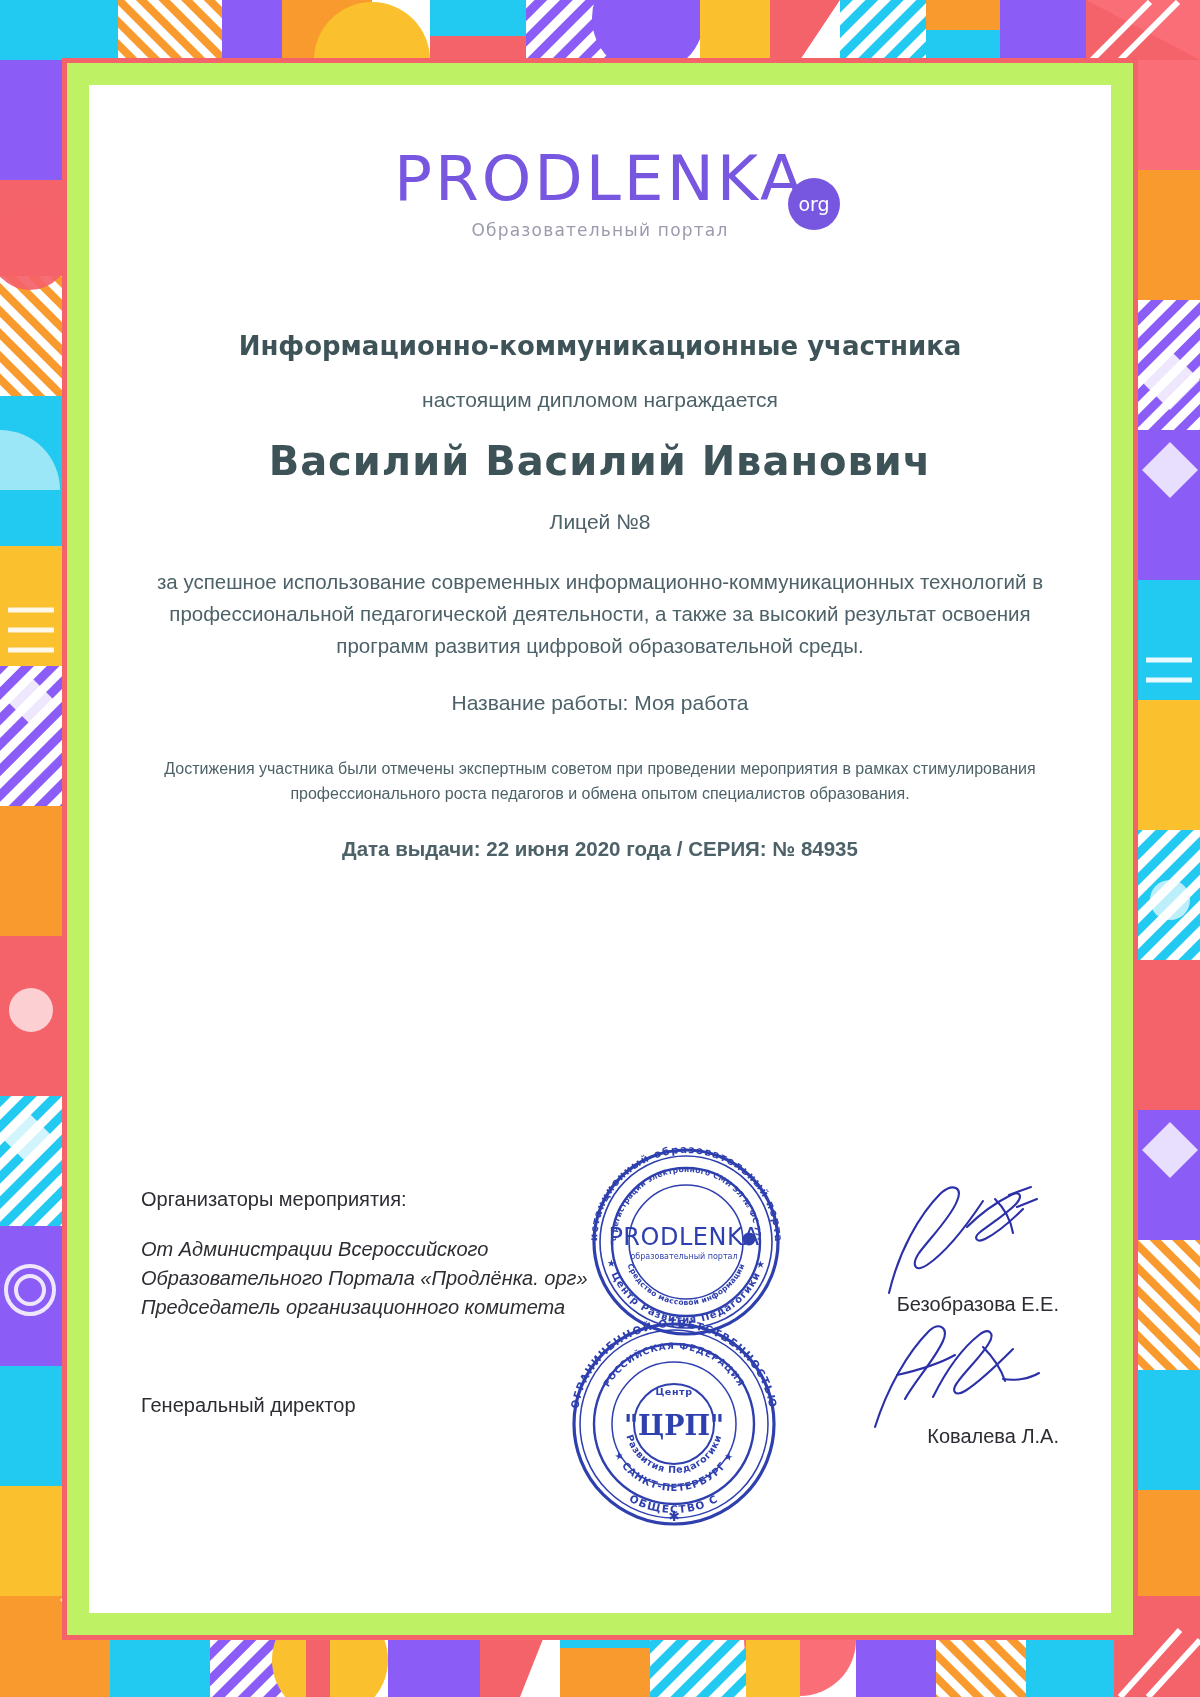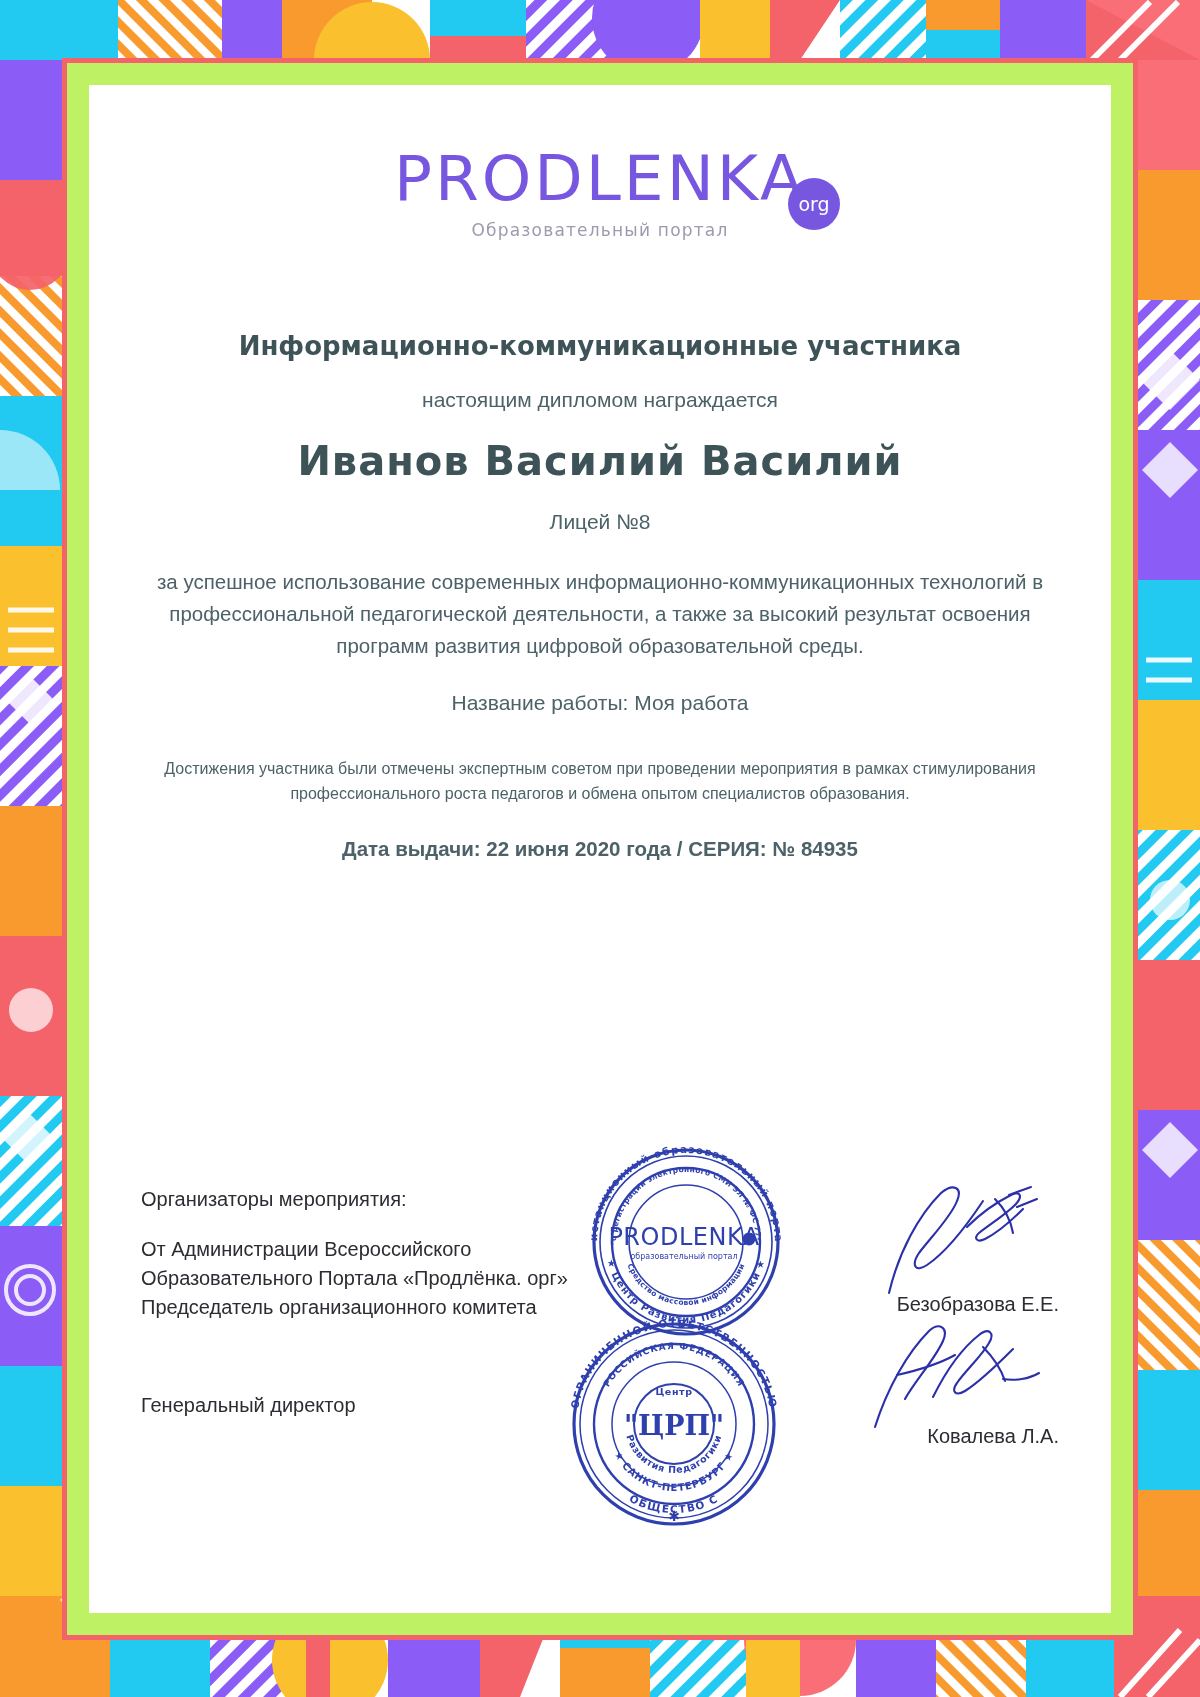--- a/index.html
+++ b/index.html
@@ -156,20 +156,21 @@
     left: 0; top: 15px;
     font-size: 20px;
     color: #2c2c33;
   }
   .sig-group-1 {
     position: absolute;
     left: 0; top: 62px;
     font-size: 20px;
     line-height: 1.45;
     color: #2c2c33;
+    font-style: italic;
   }
   .sig-group-2 {
     position: absolute;
     left: 0; top: 218px;
     font-size: 20px;
     line-height: 1.45;
     color: #2c2c33;
   }
   .signer-1 {
     position: absolute;
@@ -327,21 +328,21 @@
         <div class="logo-row">
           <div class="logo-word">PRODLENKA</div>
           <div class="logo-badge">org</div>
         </div>
         <div class="logo-sub">Образовательный портал</div>
       </div>
 
       <div class="body-block">
         <div class="title-sub">Информационно-коммуникационные участника</div>
         <div class="awarded-line">настоящим дипломом награждается</div>
-        <div class="recipient-name">Иванов Василий Василий</div>
+        <div class="recipient-name">Василий Василий Иванович</div>
         <div class="org-line">Лицей №8</div>
         <div class="para">за успешное использование современных информационно-коммуникационных технологий в профессиональной педагогической деятельности, а также за высокий результат освоения программ развития цифровой образовательной среды.</div>
         <div class="work-line">Название работы: Моя работа</div>
         <div class="para2">Достижения участника были отмечены экспертным советом при проведении мероприятия в рамках стимулирования профессионального роста педагогов и обмена опытом специалистов образования.</div>
         <div class="date-line">Дата выдачи: 22 июня 2020 года / СЕРИЯ: № 84935</div>
       </div>
 
       <div class="footer-block">
 
         <div class="org-head">Организаторы мероприятия:</div>

